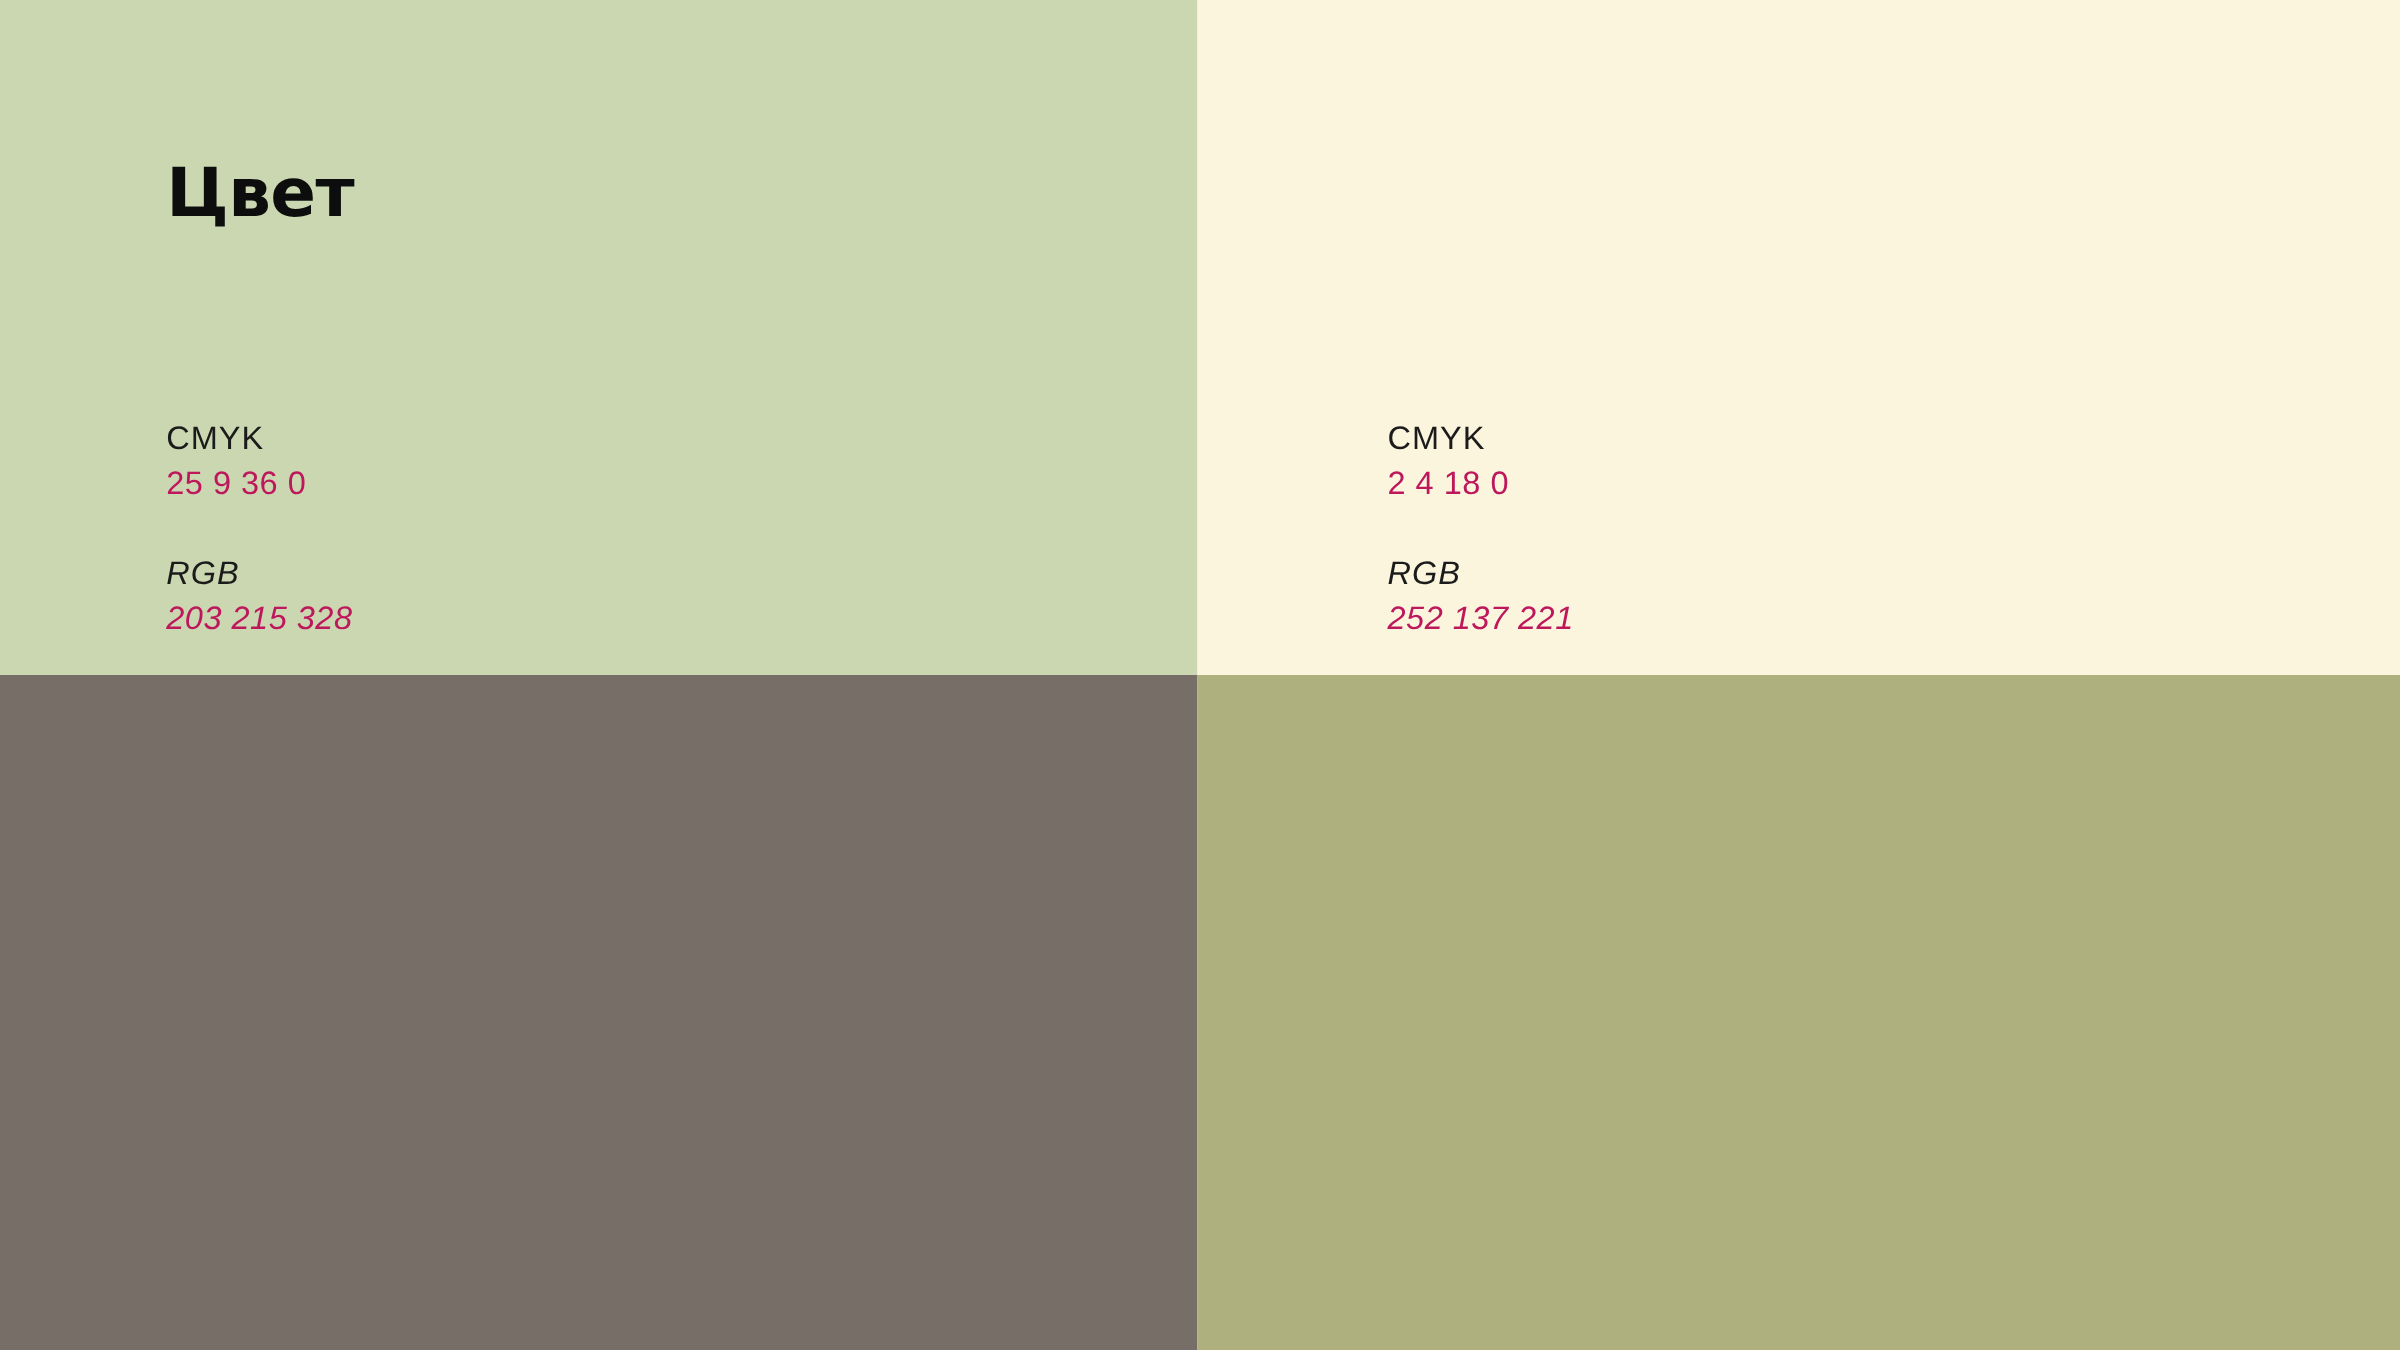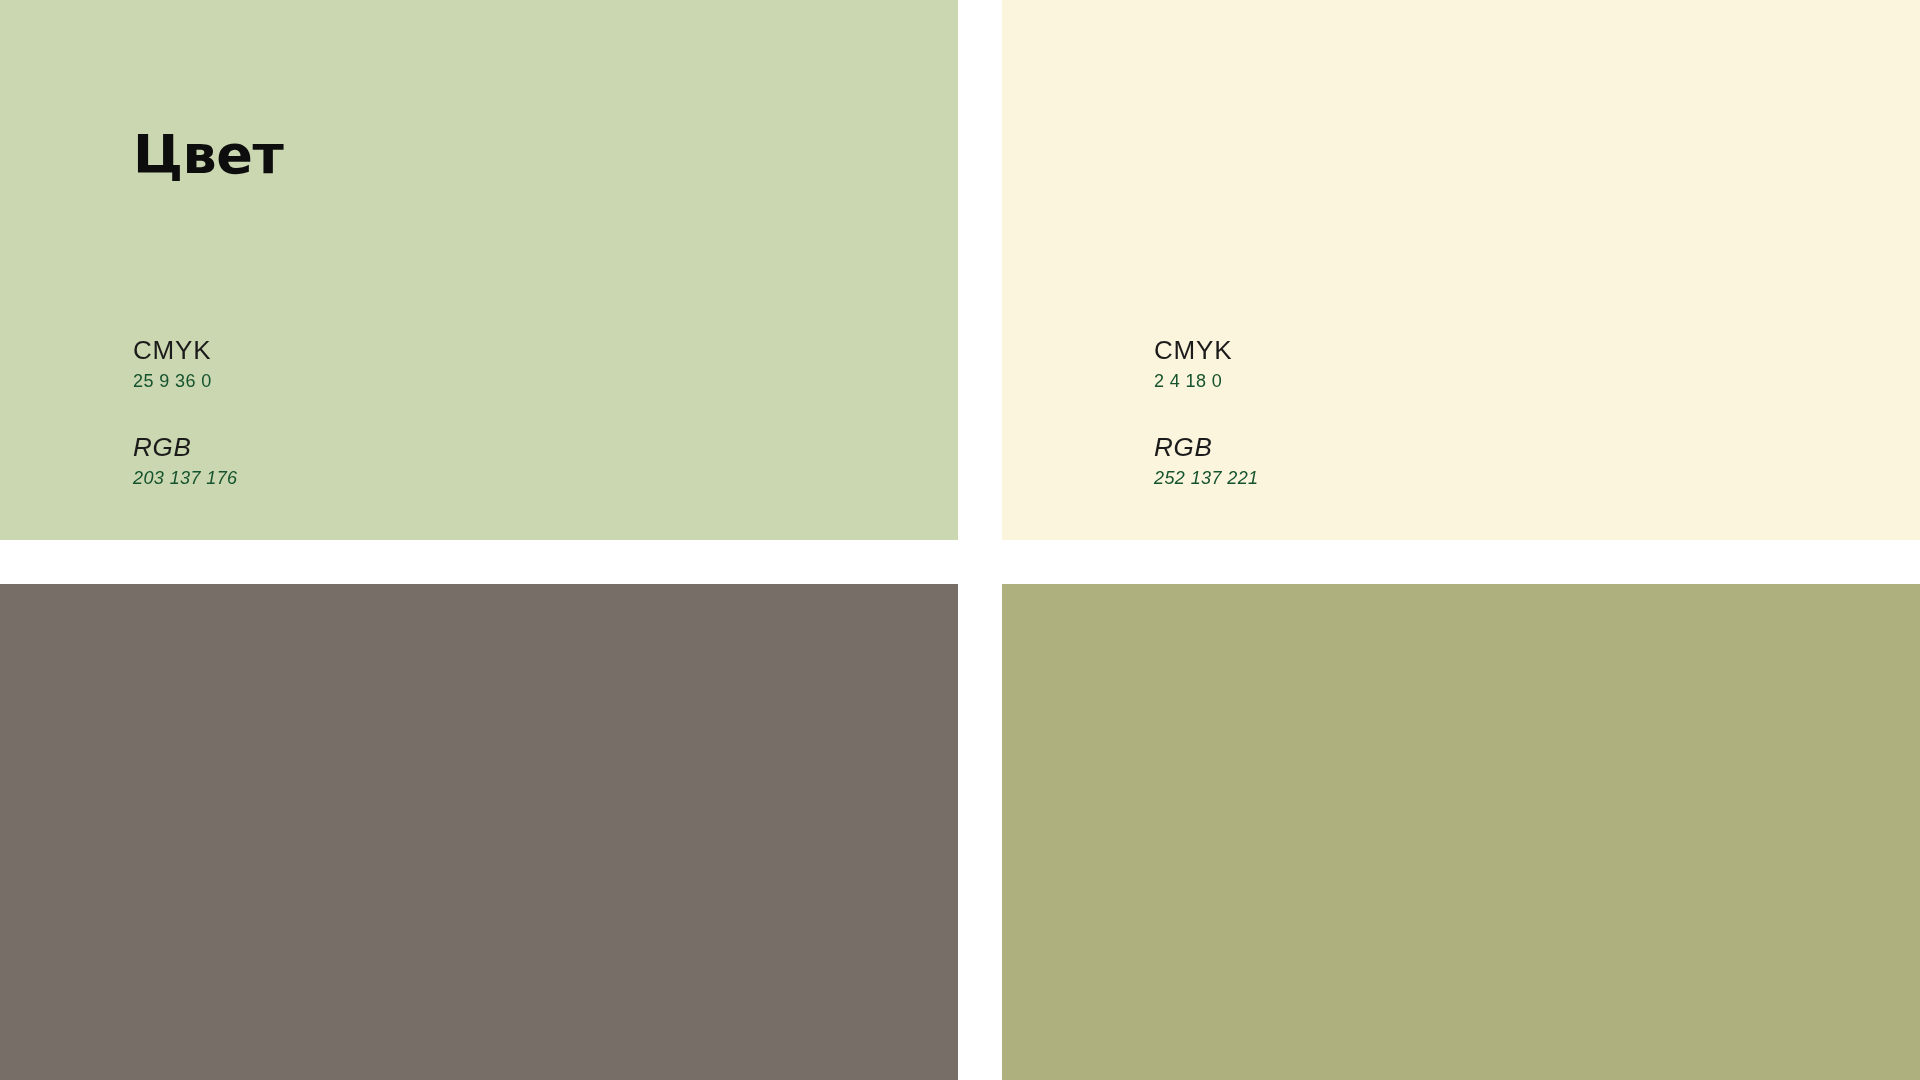--- a/index.html
+++ b/index.html
@@ -15,21 +15,20 @@
     font-family: "Liberation Sans", sans-serif;
   }
 
   .palette-grid {
     position: relative;
     width: 1628px;
     height: 1080px;
     display: grid;
     grid-template-columns: 958px 962px;
     grid-template-rows: 540px 540px;
-    gap: 44px;
   }
 
   .swatch {
     position: relative;
     overflow: hidden;
   }
 
   .swatch-inner {
     position: absolute;
     left: 133px;
@@ -78,44 +77,44 @@
   .spec-label {
     font-size: 26px;
     font-weight: 400;
     letter-spacing: 0.8px;
     line-height: 1.38;
     color: #1b1b1b;
     white-space: nowrap;
   }
 
   .spec-value {
-    font-size: 18px;
+    font-size: 26px;
     font-weight: 400;
     letter-spacing: 0.4px;
     line-height: 1.38;
-    color: #14532d;
+    color: #be185d;
     white-space: nowrap;
   }
 </style>
 </head>
 <body>
 
 <div class="palette-grid">
 
   <section class="swatch swatch-top swatch-left" id="sw0" style="background-color: rgb(203, 215, 176);">
     <div class="swatch-inner">
       <h1 class="page-title">Цвет</h1>
       <div class="spec-block">
         <div class="spec-group">
           <div class="spec-label">CMYK</div>
           <div class="spec-value">25 9 36 0</div>
         </div>
         <div class="spec-group">
           <div class="spec-label">RGB</div>
-          <div class="spec-value">203 137 176</div>
+          <div class="spec-value">203 215 328</div>
         </div>
       </div>
     </div>
   </section>
 
   <section class="swatch swatch-top swatch-right" id="sw1" style="background-color: rgb(252, 245, 221);">
     <div class="swatch-inner">
       <div class="spec-block">
         <div class="spec-group">
           <div class="spec-label">CMYK</div>

